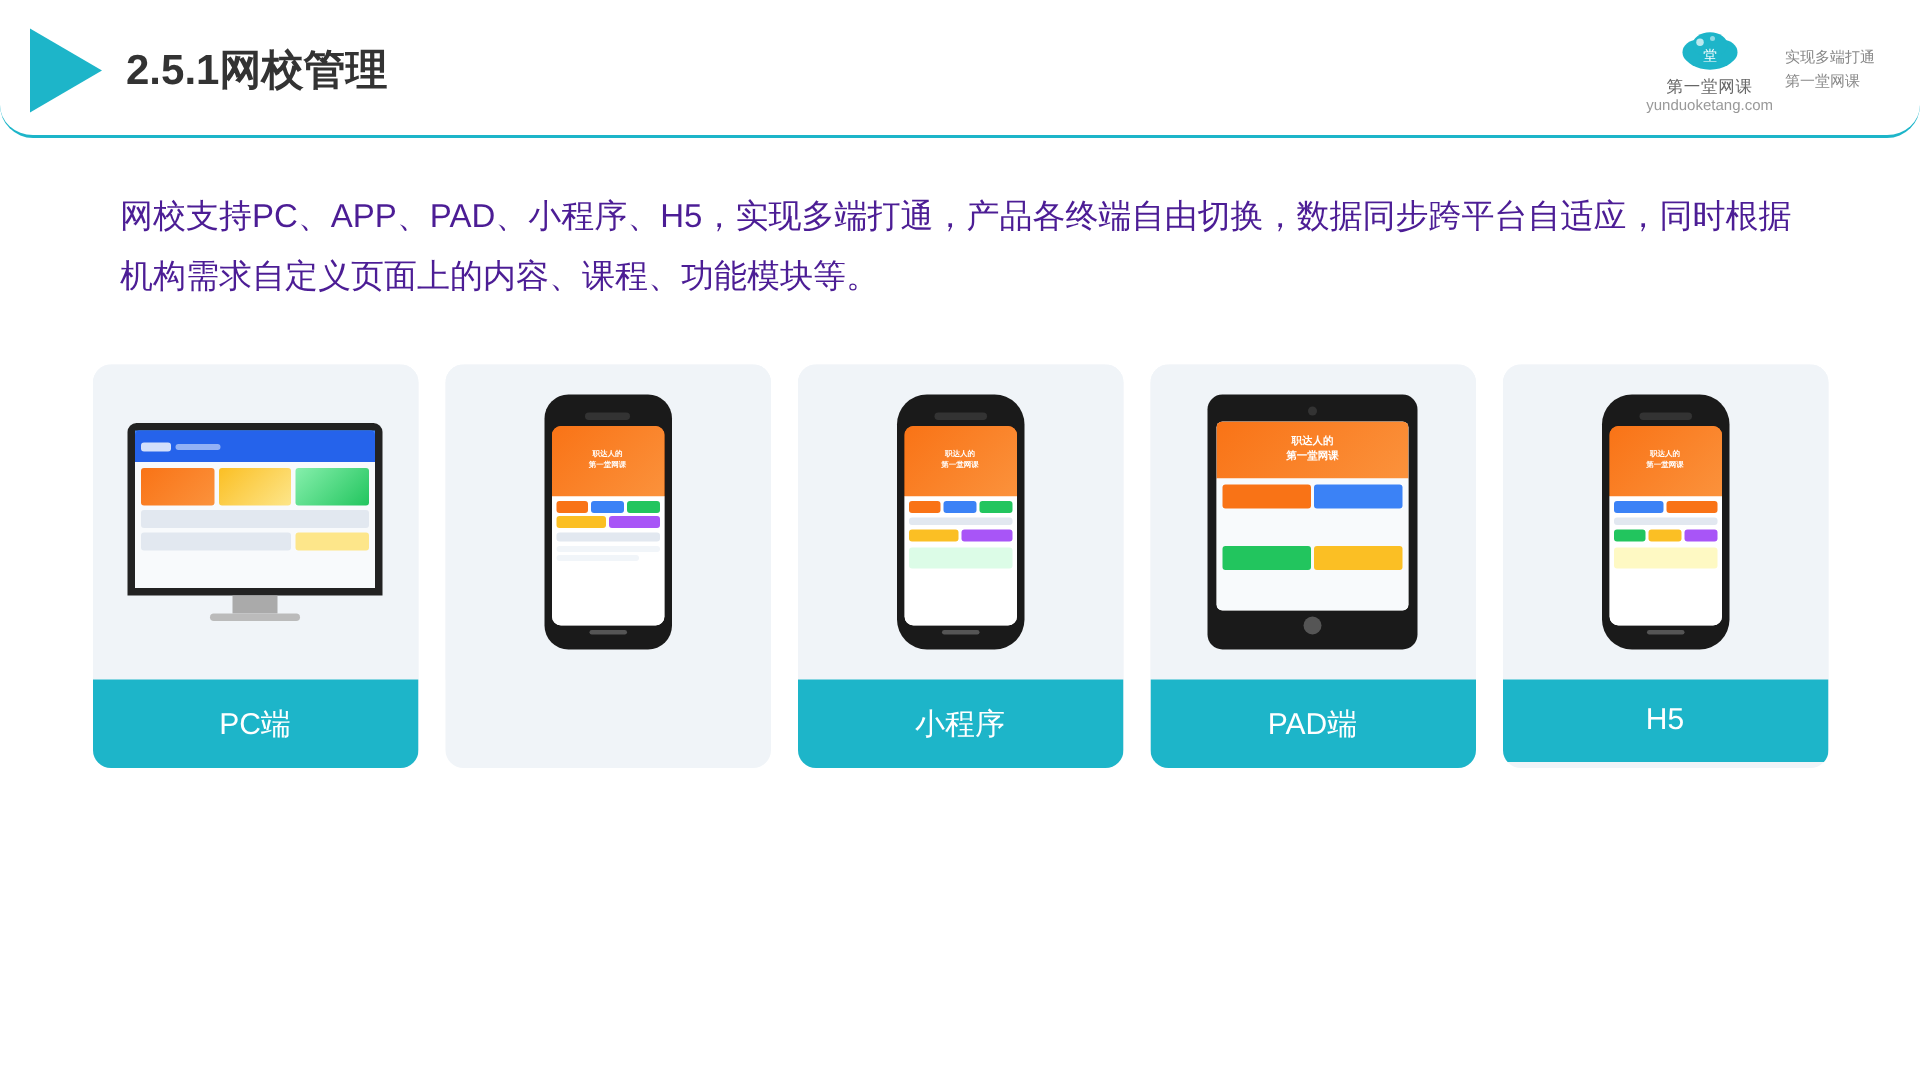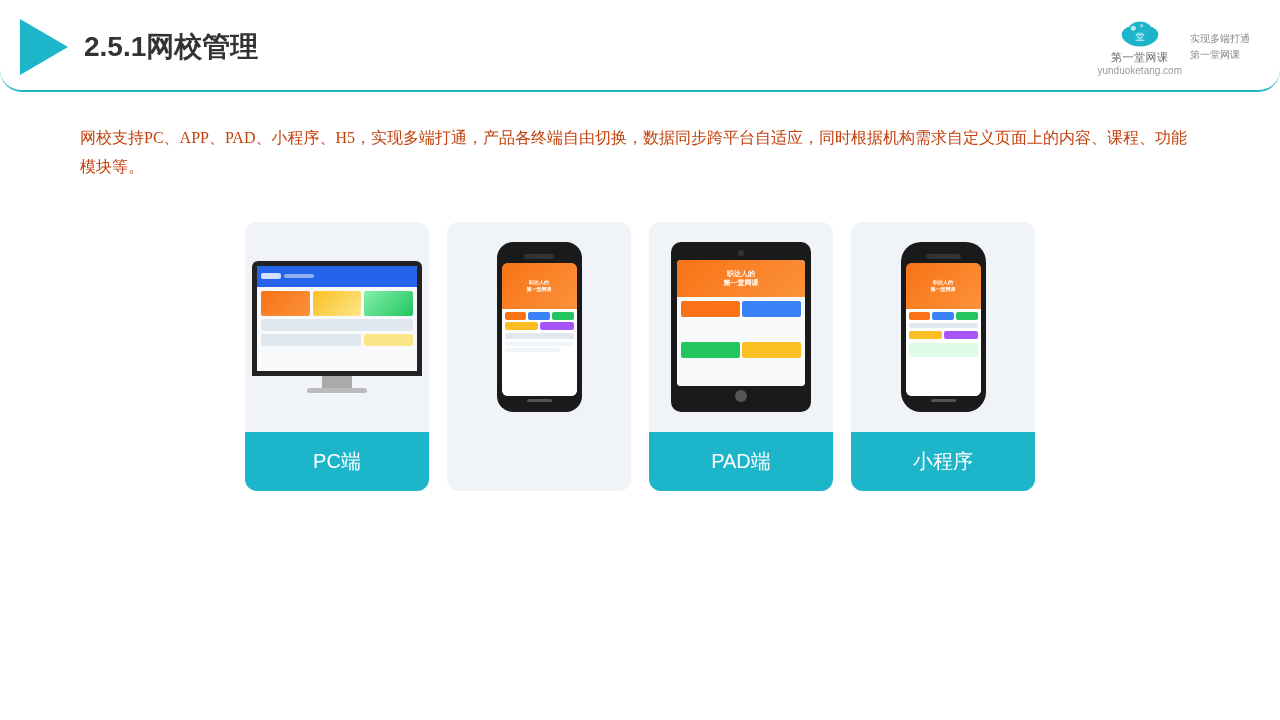--- a/index.html
+++ b/index.html
@@ -67,38 +67,37 @@
 
     .brand-slogan {
       font-size: 10px;
       color: #999;
       white-space: nowrap;
     }
 
     
     .description {
       padding: 32px 80px 20px 80px;
-      font-size: 16px;
-      color: #c2410c;
+      font-size: 22px;
+      color: #4c1d95;
       line-height: 1.8;
-      font-family: Liberation Serif, serif;
     }
 
     
     .cards-container {
       display: flex;
       gap: 18px;
       padding: 20px 60px;
       justify-content: center;
     }
 
     .card {
       background: #f0f4f8;
       border-radius: 12px;
-      width: 184px;
+      width: 217px;
       display: flex;
       flex-direction: column;
       overflow: hidden;
     }
 
     .card-image-area {
       height: 210px;
       display: flex;
       align-items: center;
       justify-content: center;
@@ -390,20 +389,48 @@
             <div style="height:4px; background:#f1f5f9; border-radius:2px; width:80%;"></div>
           </div>
         </div>
         <div class="phone-home-bar"></div>
       </div>
     </div>
   </div>
 
   <div class="card">
     <div class="card-image-area">
+      <div class="phone-mockup" style="border-radius:20px;">
+        <div class="phone-notch" style="width:35px;"></div>
+        <div class="phone-screen">
+          <div class="phone-screen-top">
+            <div class="phone-screen-text">职达人的<br>第一堂网课</div>
+          </div>
+          <div class="phone-screen-bottom">
+            <div class="phone-mini-row">
+              <div class="phone-mini-box box-orange"></div>
+              <div class="phone-mini-box box-blue"></div>
+              <div class="phone-mini-box box-green"></div>
+            </div>
+            <div style="height:5px; background:#e2e8f0; border-radius:2px; margin:1px 0;"></div>
+            <div class="phone-mini-row">
+              <div class="phone-mini-box box-yellow"></div>
+              <div class="phone-mini-box box-purple"></div>
+            </div>
+            <div style="height:14px; background:#dcfce7; border-radius:2px; margin-top:2px;"></div>
+          </div>
+        </div>
+        <div class="phone-home-bar"></div>
+      </div>
+    </div>
+    <div class="card-label">小程序</div>
+  </div>
+
+  <div class="card">
+    <div class="card-image-area">
       <div class="tablet-mockup">
         <div class="tablet-camera"></div>
         <div class="tablet-screen">
           <div class="tablet-screen-top" style="display:flex; align-items:center; justify-content:center;">
             <div style="font-size:7px; color:white; font-weight:600; text-align:center; line-height:1.4;">职达人的<br>第一堂网课</div>
           </div>
           <div class="tablet-screen-body">
             <div class="tablet-mini-card"></div>
             <div class="tablet-mini-card"></div>
             <div class="tablet-mini-card"></div>
@@ -419,32 +446,31 @@
   <div class="card">
     <div class="card-image-area">
       <div class="phone-mockup" style="border-radius:20px;">
         <div class="phone-notch" style="width:35px;"></div>
         <div class="phone-screen">
           <div class="phone-screen-top">
             <div class="phone-screen-text">职达人的<br>第一堂网课</div>
           </div>
           <div class="phone-screen-bottom">
             <div class="phone-mini-row">
+              <div class="phone-mini-box box-blue"></div>
               <div class="phone-mini-box box-orange"></div>
-              <div class="phone-mini-box box-blue"></div>
+            </div>
+            <div style="height:5px; background:#e2e8f0; border-radius:2px; margin:1px 0;"></div>
+            <div class="phone-mini-row">
               <div class="phone-mini-box box-green"></div>
-            </div>
-            <div style="height:5px; background:#e2e8f0; border-radius:2px; margin:1px 0;"></div>
-            <div class="phone-mini-row">
               <div class="phone-mini-box box-yellow"></div>
               <div class="phone-mini-box box-purple"></div>
             </div>
-            <div style="height:14px; background:#dcfce7; border-radius:2px; margin-top:2px;"></div>
+            <div style="height:14px; background:#fef9c3; border-radius:2px; margin-top:2px;"></div>
           </div>
         </div>
         <div class="phone-home-bar"></div>
       </div>
     </div>
-    <div class="card-label">小程序</div>
-  </div>
-
+    <div class="card-label">H5</div>
+  </div>
 
 </div>
 
 </body></html>

